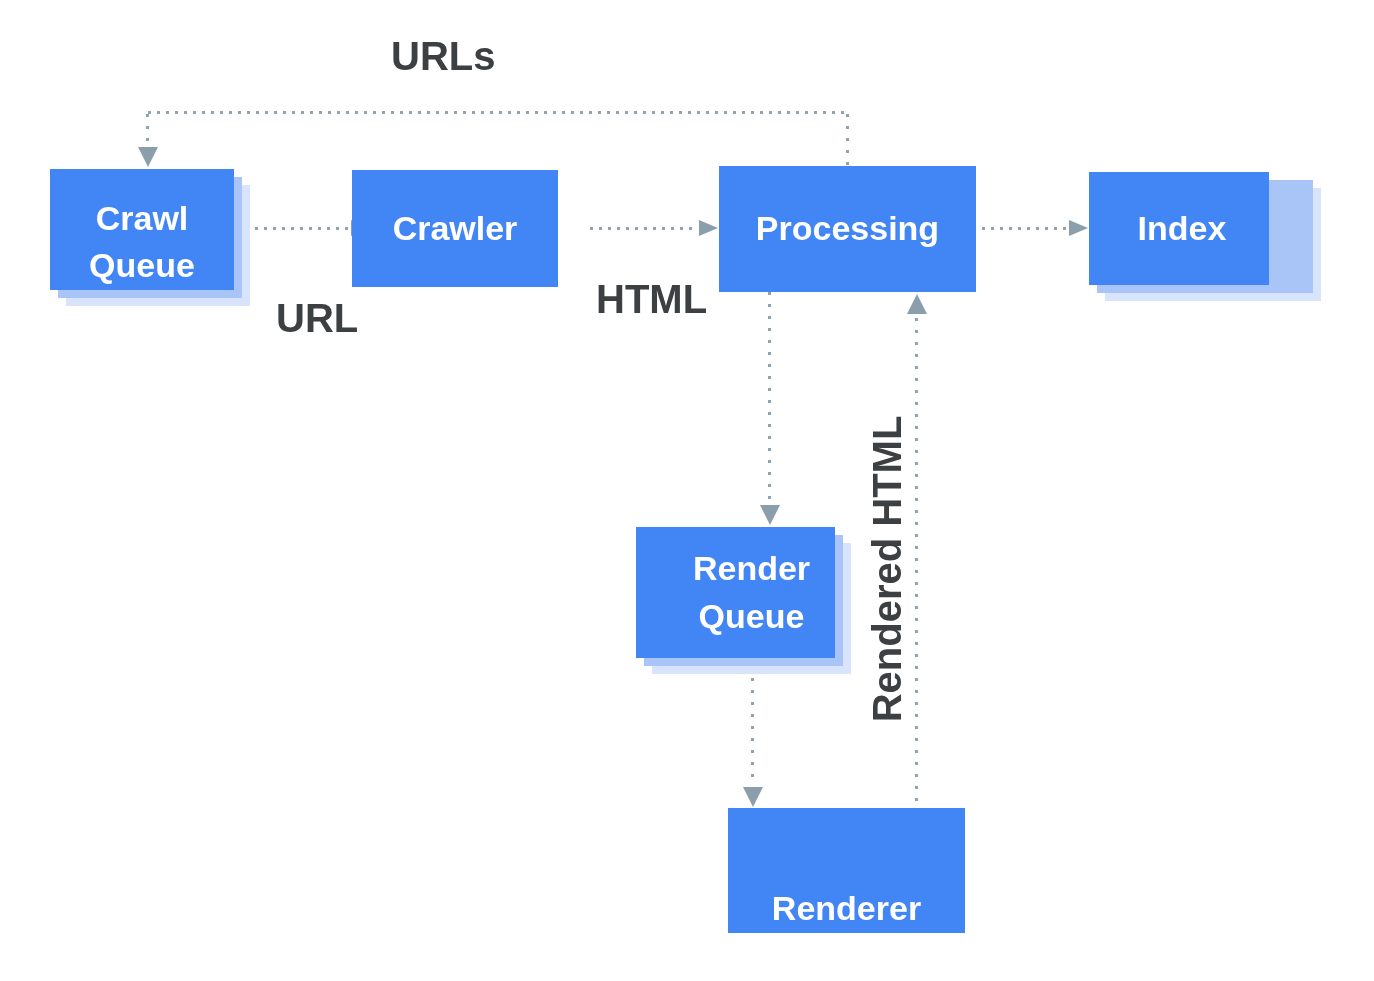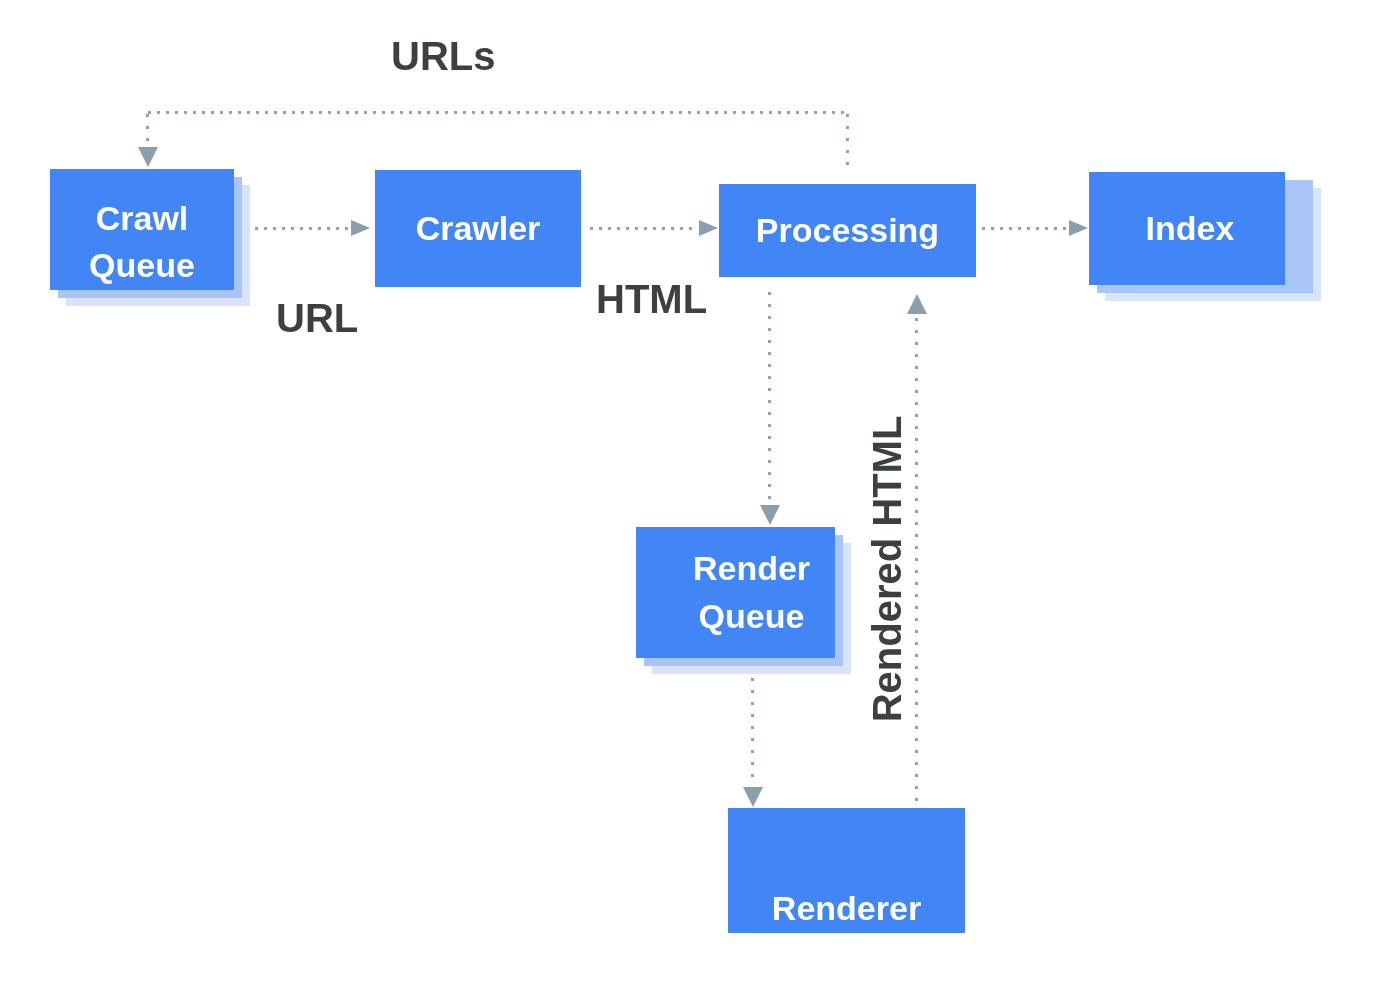--- a/index.html
+++ b/index.html
@@ -73,31 +73,31 @@
   <div class="v-dots" style="left:915px;top:318px;height:488px;"></div>
   <div class="arr up" style="left:907px;top:294px;"></div>
   <div class="elabel rot" style="left:887px;top:569px;">Rendered HTML</div>
 
   <div class="shadow outer" style="left:66px;top:185px;width:184px;height:121px;"></div>
   <div class="shadow inner" style="left:58px;top:177px;width:184px;height:121px;"></div>
   <div class="node" style="left:50px;top:169px;width:184px;height:121px;align-items:flex-end;">
     <span>Crawl Queue</span>
   </div>
 
-  <div class="node" style="left:375px;top:170px;width:206px;height:117px;">
+  <div class="node" style="left:352px;top:170px;width:206px;height:117px;">
     <span>Crawler</span>
   </div>
 
-  <div class="node" style="left:719px;top:184px;width:257px;height:93px;">
+  <div class="node" style="left:719px;top:166px;width:257px;height:126px;">
     <span>Processing</span>
   </div>
 
   <div class="shadow outer" style="left:1105px;top:188px;width:216px;height:113px;"></div>
   <div class="shadow inner" style="left:1097px;top:180px;width:216px;height:113px;"></div>
-  <div class="node" style="left:1089px;top:172px;width:196px;height:113px;padding-left:12px;">
+  <div class="node" style="left:1089px;top:172px;width:180px;height:113px;padding-left:12px;">
     <span>Index</span>
   </div>
 
   <div class="shadow outer" style="left:652px;top:543px;width:199px;height:131px;"></div>
   <div class="shadow inner" style="left:644px;top:535px;width:199px;height:131px;"></div>
   <div class="node" style="left:636px;top:527px;width:199px;height:131px;padding-left:38px;">
     <span>Render Queue</span>
   </div>
 
   <div class="node" style="left:728px;top:808px;width:237px;height:125px;align-items:flex-end;">

